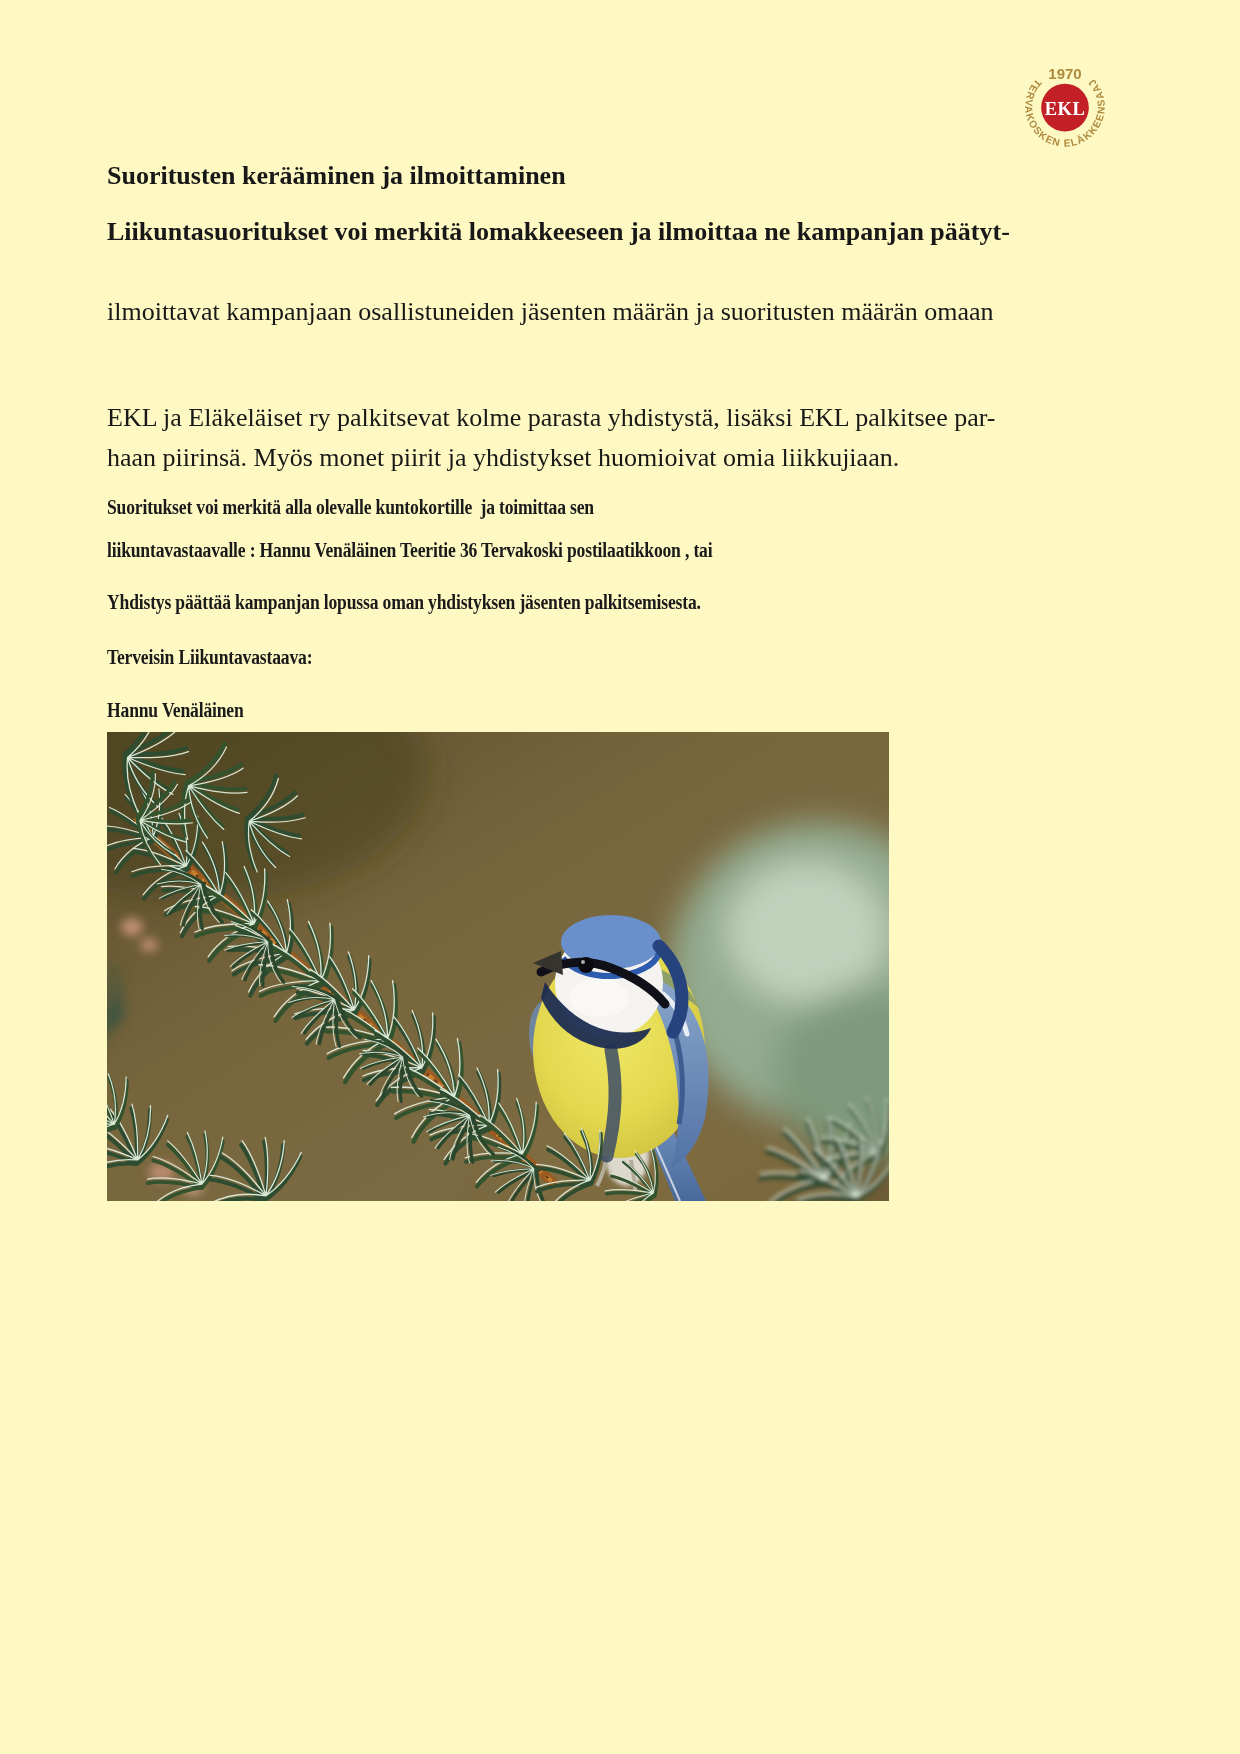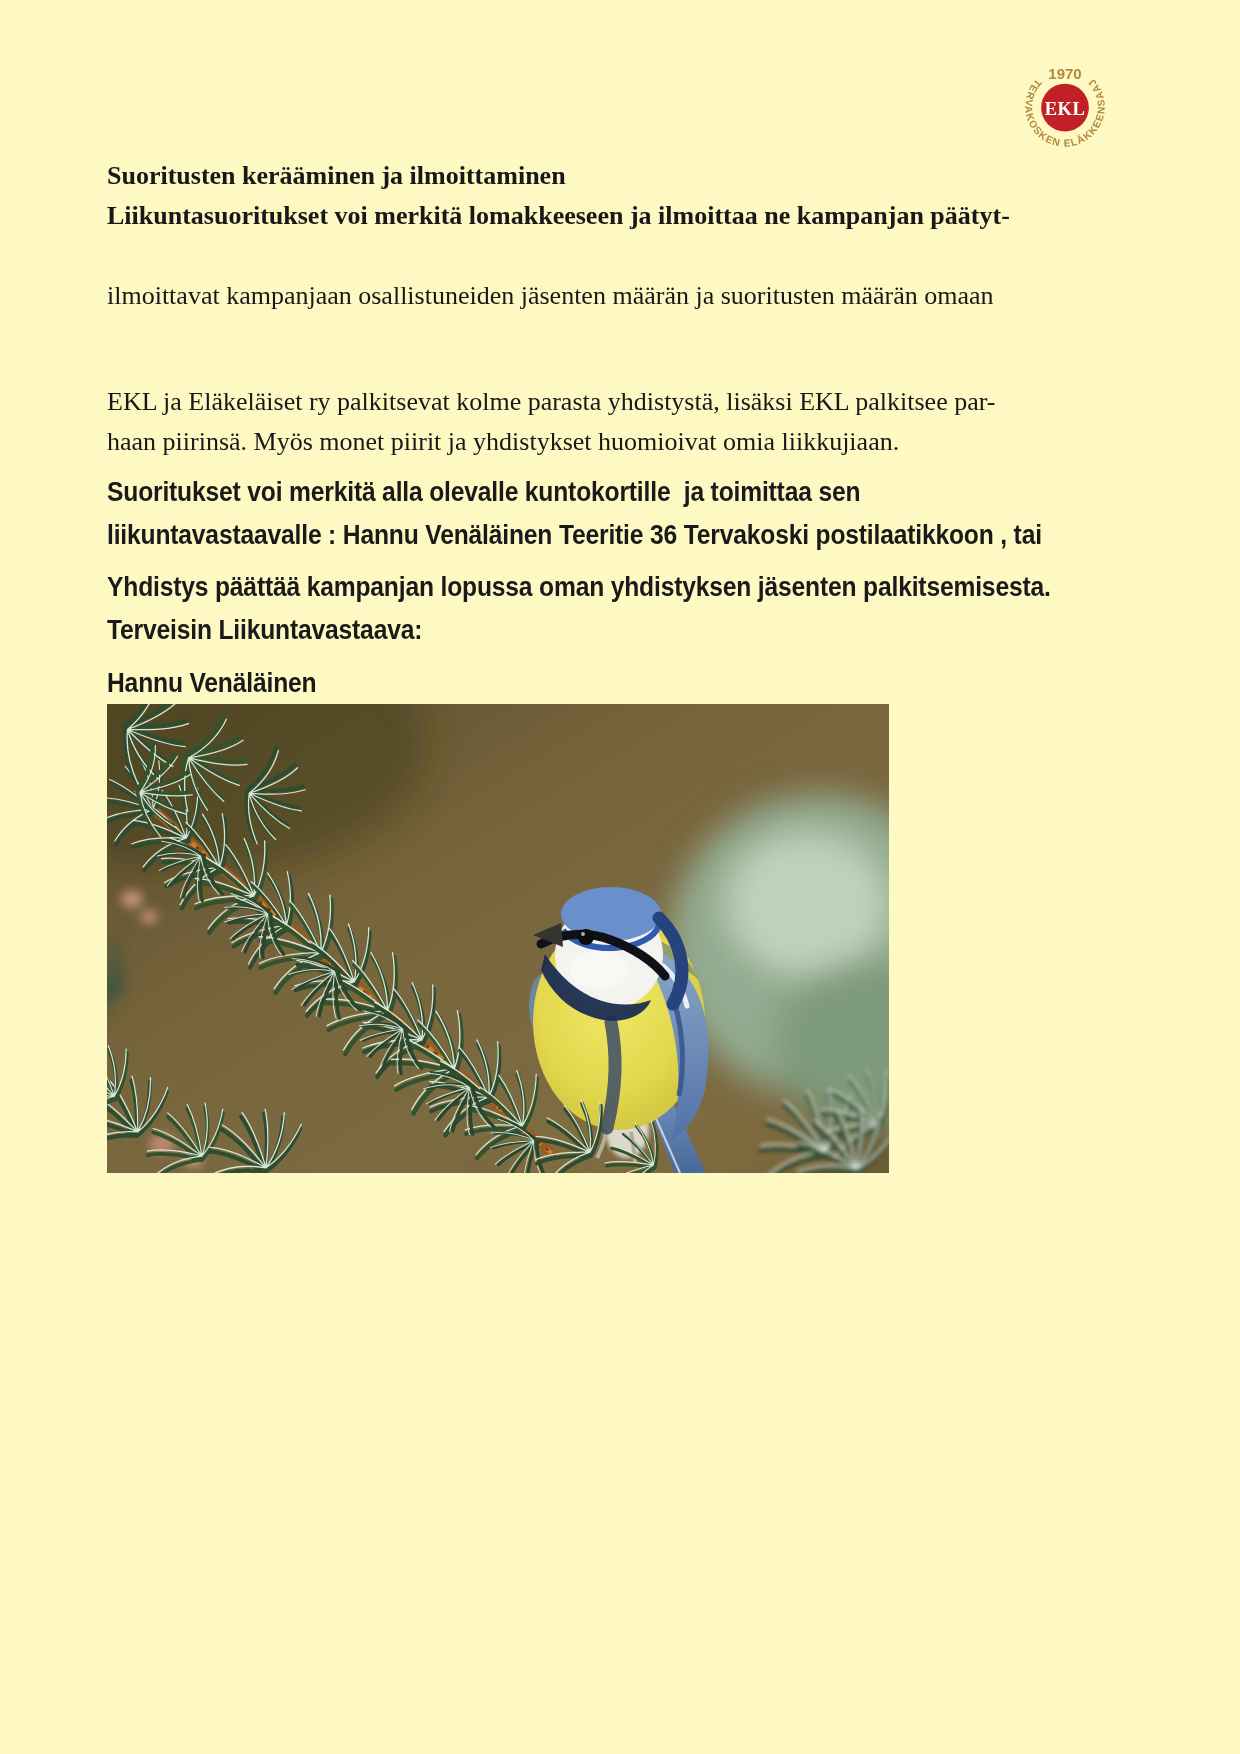--- a/index.html
+++ b/index.html
@@ -1,33 +1,33 @@
 <!DOCTYPE html>
 <html><head>
 <meta charset="utf-8">
 <style>
   html,body{margin:0;padding:0;}
   body{width:1240px;height:1754px;background:#ffffff;position:relative;
        font-family:"Liberation Serif",serif;color:#181818;overflow:hidden;}
   .page{position:absolute;inset:0;background:#fef9c3;}
   .logo{position:absolute;left:1012px;top:52px;width:106px;height:106px;}
   .content{position:absolute;left:107px;top:0;width:920px;}
-  .doc-title{margin:156px 0 0 0;font-size:26px;line-height:40px;white-space:pre;}
+  .doc-title{margin:156px 0 16px 0;font-size:26px;line-height:40px;white-space:pre;}
   .p-serif{margin:0;font-size:26px;line-height:40px;}
   .p-serif .ln{white-space:pre;}
   .b{font-weight:bold;}
   .mt1{}
   .mt2{margin-top:26px;}
-  .p-sans{margin:0;font-family:Liberation Sans, sans-serif;font-weight:bold;
-          font-size:28px;line-height:43px;letter-spacing:-0.2px;color:#1a1a1a;}
+  .p-sans{margin:0;font-family:Liberation Serif, serif;font-weight:bold;
+          font-size:20px;line-height:43px;letter-spacing:-0.2px;color:#1a1a1a;}
   .p-sans .ln{white-space:pre;transform:scaleX(0.88);transform-origin:0 50%;}
   .mt3{margin-top:8px;}
   .mt4{margin-top:8px;}
   .mt5{margin-top:9px;}
-  .mt6{}
+  .mt6{margin-top:12px;}
   .mt7{margin-top:10px;}
   a.email{text-decoration:underline;cursor:pointer;}
   .photo{margin-top:0;width:782px;height:469px;display:block;}
 </style>
 </head>
 <body>
 
 <div class="page">
 
   <svg class="logo" viewBox="0 0 120 120">

